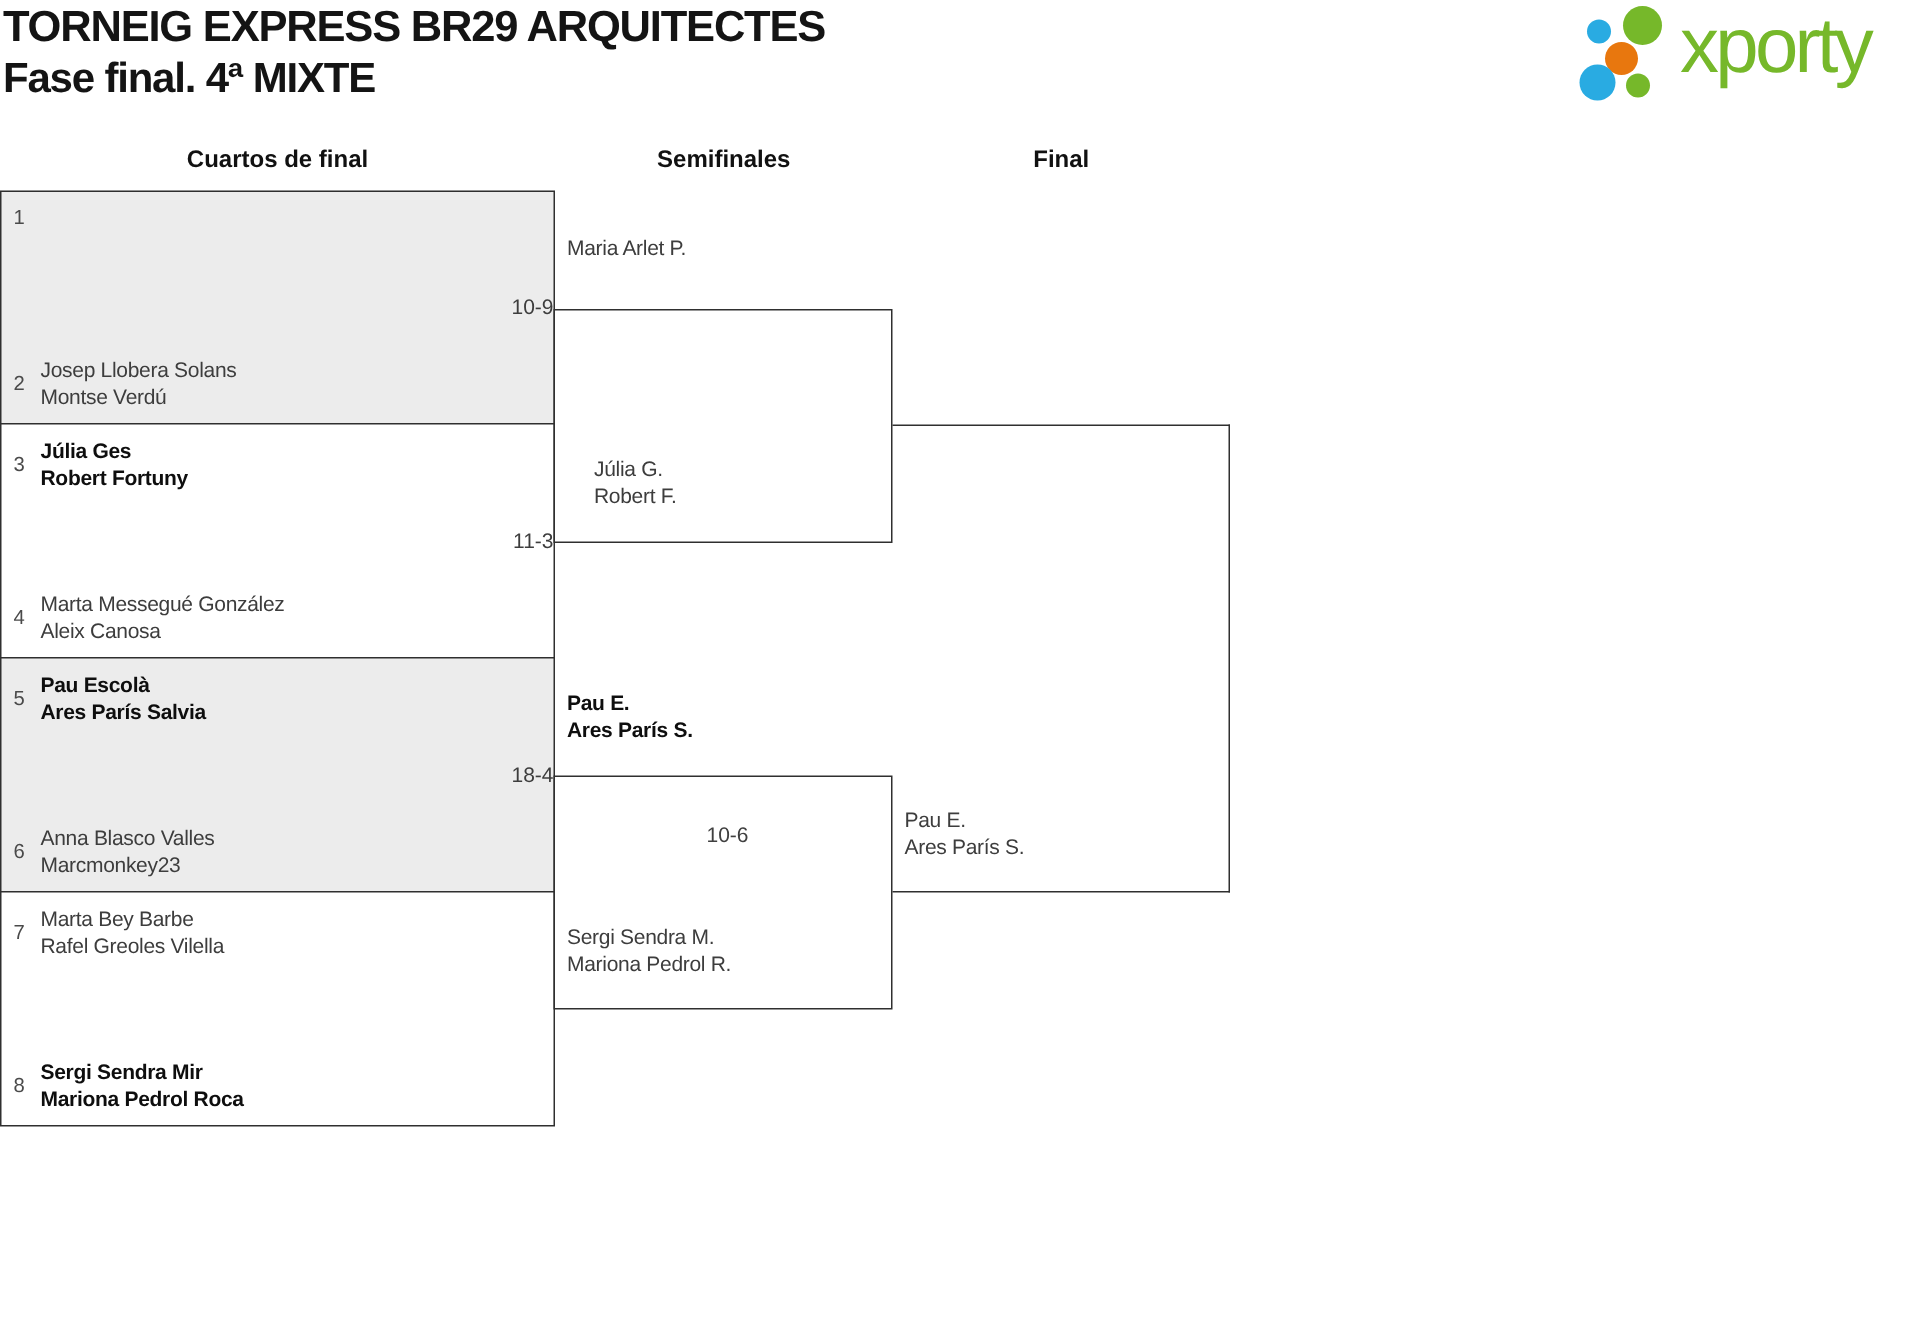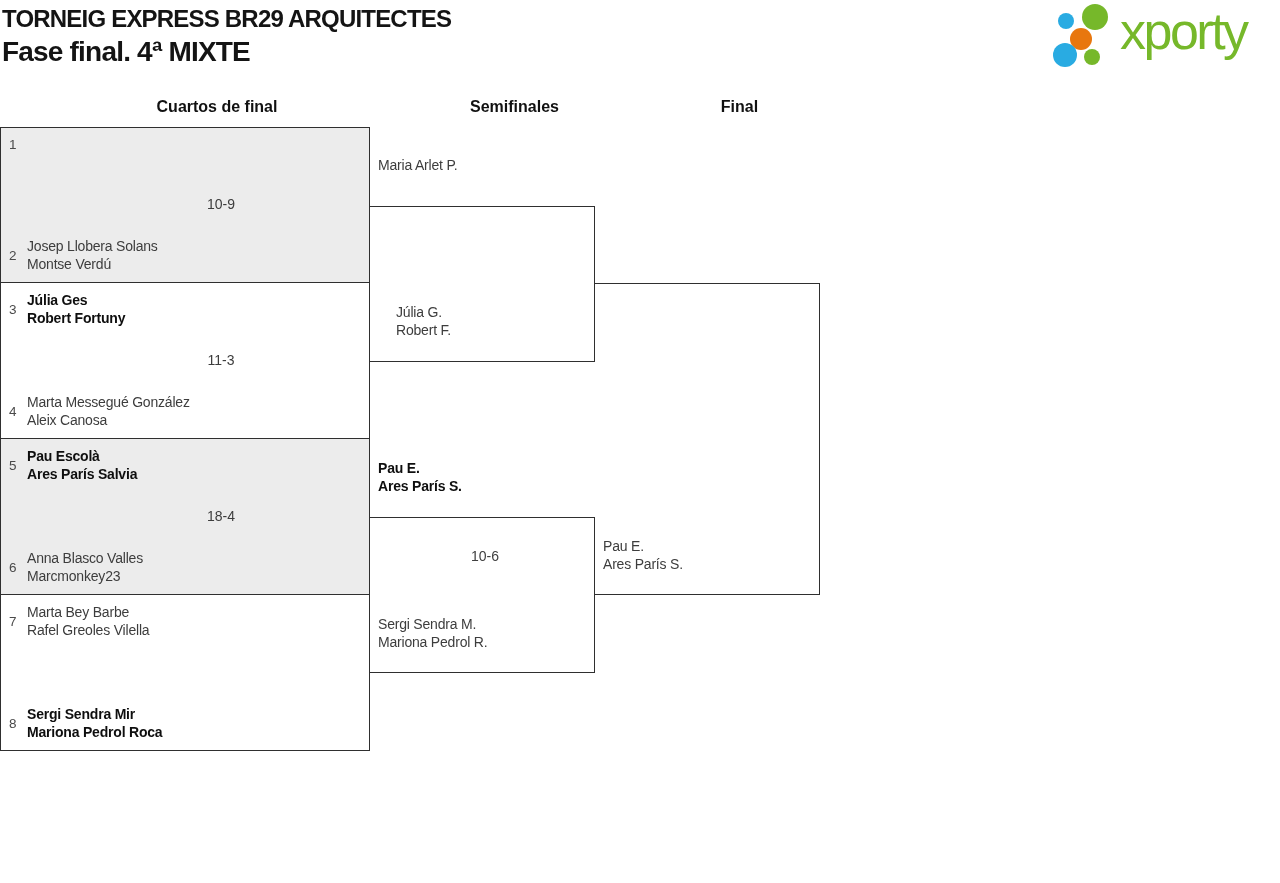--- a/index.html
+++ b/index.html
@@ -2,37 +2,37 @@
 <html><head>
 <meta charset="utf-8">
 <style>
   html,body{margin:0;padding:0;background:#fff;}
   .page{
     position:relative;width:1280px;height:883px;background:#ffffff;overflow:hidden;
     font-family:"Liberation Sans","DejaVu Sans",sans-serif;color:#3d3d3d;
   }
   
   .title{
-    position:absolute;left:2px;top:2px;font-size:24px;line-height:33px;
+    position:absolute;left:2px;top:2px;font-size:29px;line-height:33px;
     font-weight:bold;color:#141414;letter-spacing:-0.8px;white-space:nowrap;
   }
   .subtitle{
     position:absolute;left:2px;top:35px;font-size:28px;line-height:33px;
     font-weight:bold;color:#141414;letter-spacing:-0.8px;white-space:nowrap;
   }
   .logo{position:absolute;left:1046px;top:0;width:234px;height:75px;}
   .logo-dots{position:absolute;left:0;top:0;}
   .logo-text{
     position:absolute;left:62px;top:6px;font-size:52px;line-height:50px;
     font-weight:normal;color:#76b82a;letter-spacing:-2.5px;margin-left:12px;
   }
   
   .colhead{
     position:absolute;top:97px;font-size:16px;line-height:20px;font-weight:bold;
-    color:#111;text-align:center;margin-left:32px;
+    color:#111;text-align:center;
   }
   
   .match{
     position:absolute;left:0;width:370px;box-sizing:border-box;
     border:1px solid #2f2f2f;background:#ffffff;
   }
   .match.shaded{background:#ececec;}
   .team-row{
     position:absolute;left:0;right:0;display:flex;align-items:center;
     padding-left:8px;
@@ -41,22 +41,22 @@
   .team-row.bottom{bottom:9px;}
   .seed{
     flex:0 0 12px;width:12px;margin-right:6px;font-size:13.5px;color:#4a4a4a;
   }
   .names{
     font-size:14px;line-height:17.5px;letter-spacing:-0.2px;color:#3d3d3d;
     white-space:pre-line;min-height:35px;display:flex;flex-direction:column;justify-content:center;
   }
   .names.winner{color:#0e0e0e;font-weight:bold;}
   .score{
-    position:absolute;left:0;width:100%;top:calc(50% - 9px);text-align:center;
-    font-size:14px;color:#3d3d3d;padding-left:36px;
+    position:absolute;left:0;width:100%;top:calc(50% - 9px);text-align:right;
+    font-size:14px;color:#3d3d3d;
   }
   .sfbox{
     position:absolute;left:369px;width:226px;box-sizing:border-box;
     border:1px solid #2f2f2f;background:transparent;
   }
   .finalbox{
     position:absolute;left:595px;width:225px;height:312px;top:283px;box-sizing:border-box;
     border:1px solid #2f2f2f;border-left:none;background:transparent;
   }
   .bn{ 

